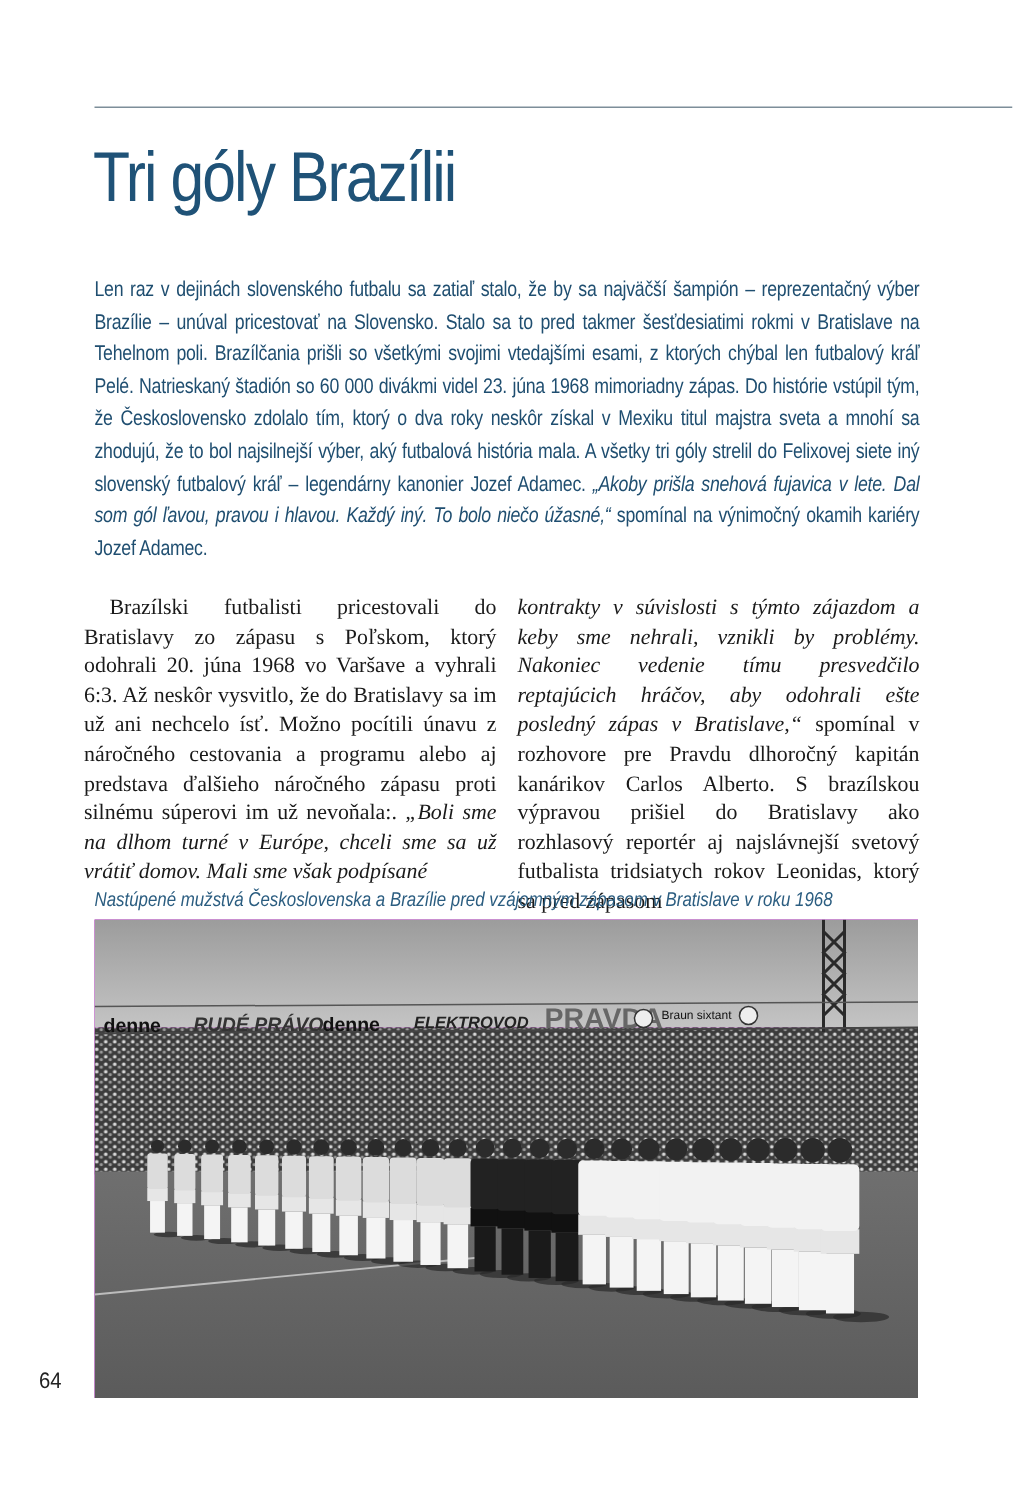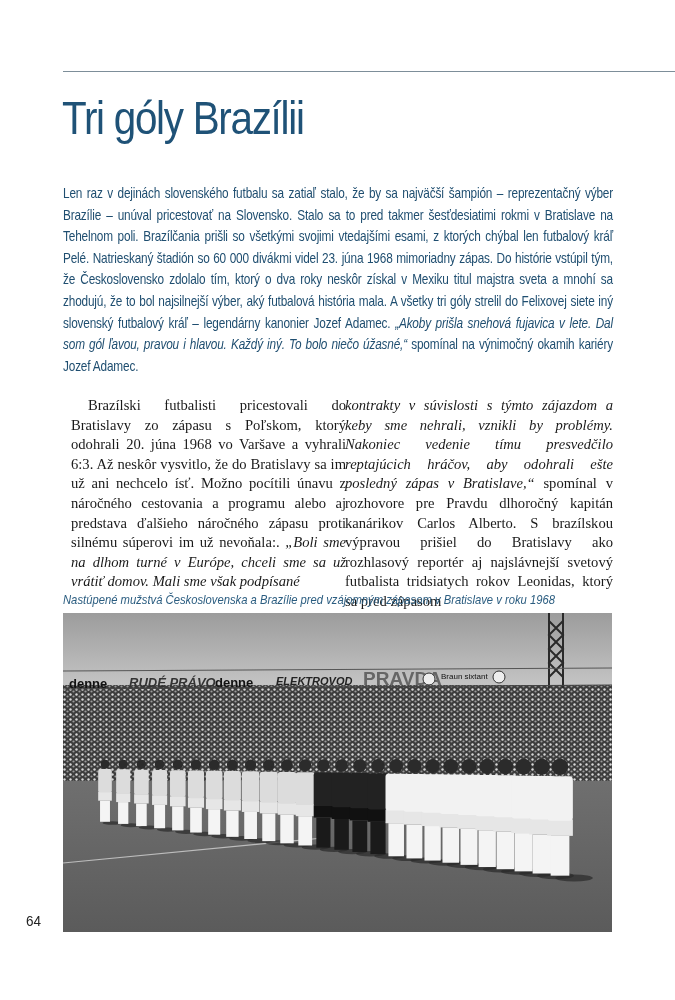--- a/index.html
+++ b/index.html
@@ -5,21 +5,21 @@
   html, body { margin:0; padding:0; }
   body { width:675px; height:1000px; background:#ffffff; position:relative; overflow:hidden; }
   .rule { position:absolute; left:63px; top:71px; width:612px; height:0; border-top:1.5px solid #7d8e99; }
   .title { position:absolute; left:62px; top:88px; margin:0; font-family:"Liberation Sans", sans-serif; font-weight:normal;
            font-size:47px; line-height:60px; color:#1f5277; letter-spacing:-1.5px; transform:scaleX(0.86); transform-origin:left top; white-space:nowrap; }
   .lead { position:absolute; left:63px; top:183px; width:661px; margin:0; font-family:"Liberation Sans", sans-serif; font-size:14.2px; line-height:21.6px;
           color:#1f4e70; text-align:justify; transform:scaleX(0.832); transform-origin:left top; letter-spacing:-0.2px; }
   .lead em { font-style:italic; }
   .col { position:absolute; top:396px; margin:0; font-family:"Liberation Serif", serif; font-size:14.6px; line-height:19.6px; color:#1a1a1a;
          text-align:justify; hyphens:none; }
-  .col.left { left:71px; width:275px; text-indent:17px; }
+  .col.left { left:56px; width:275px; text-indent:17px; }
   .col.right { left:345px; width:268px; }
   .col em { }
   .caption { position:absolute; left:63px; top:591px; margin:0; font-family:"Liberation Sans", sans-serif; font-style:italic; font-size:13.4px;
              line-height:18px; color:#2b5d80; white-space:nowrap; transform:scaleX(0.84); transform-origin:left top; }
   .photo { position:absolute; left:63px; top:613px; width:549px; height:319px; overflow:hidden; background:#a21caf;text-decoration:underline; }
   .photo svg { display:block; }
   .pagenum { position:absolute; left:26px; top:912px; font-family:"Liberation Sans", sans-serif; font-size:15px; color:#222; transform:scaleX(0.9); transform-origin:left top; }
 </style>
 </head>
 <body>

